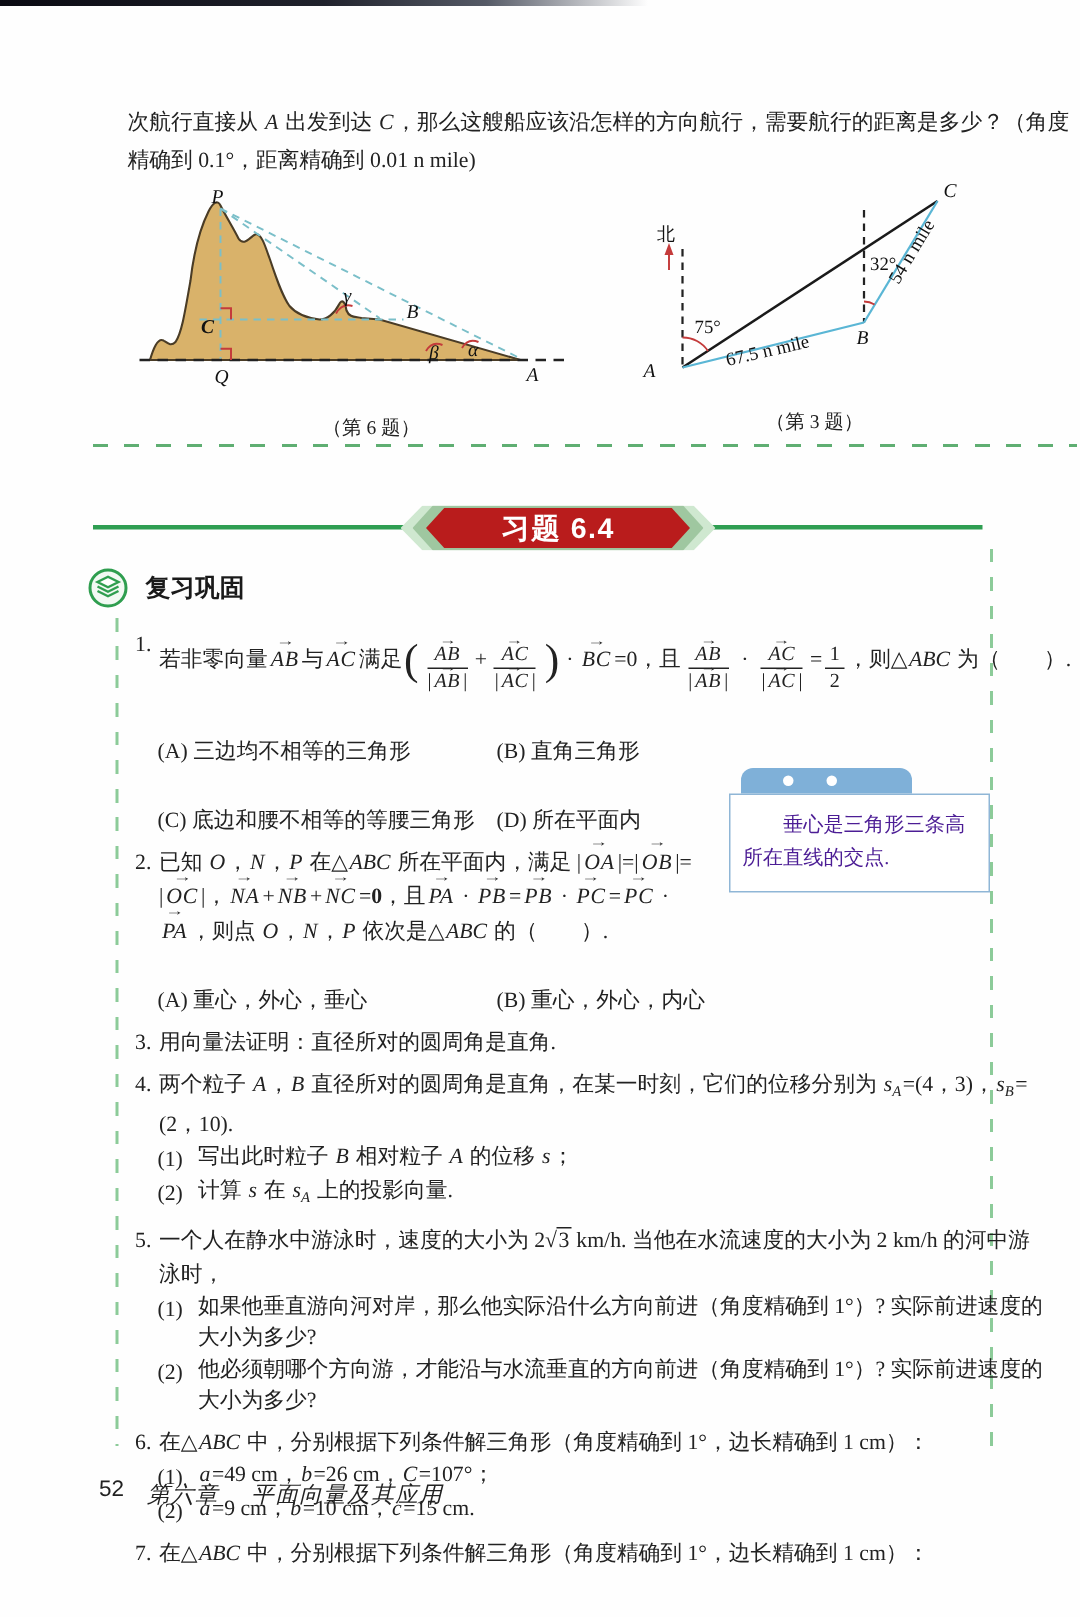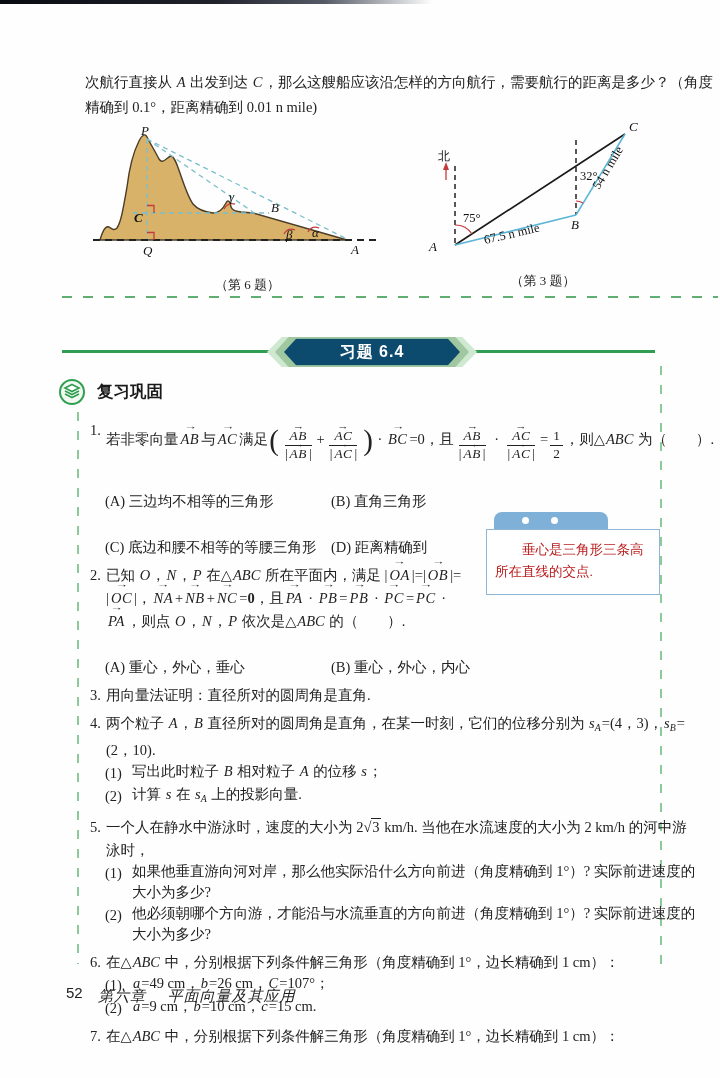--- a/index.html
+++ b/index.html
@@ -34,21 +34,21 @@
   
   .hdash{height:2px;background:repeating-linear-gradient(90deg,#5fae72 0 10px,rgba(0,0,0,0) 10px 21px);}
   .vdash{width:2px;background:repeating-linear-gradient(180deg,#8ccb99 0 9px,rgba(0,0,0,0) 9px 19px);}
   
   .banner-rule{left:62px;top:350px;width:593px;height:2.5px;background:#2f9e52;}
   .hex{position:absolute;top:50%;left:50%;transform:translate(-50%,-50%);
        clip-path:polygon(0 50%,7% 0,93% 0,100% 50%,93% 100%,7% 100%);}
   .banner-wrap{left:267px;top:337px;width:210px;height:30px;}
   .hex1{width:210px;height:30px;background:#cfe8d0;}
   .hex2{width:194px;height:30px;background:#9fc7a0;}
-  .hex3{width:176px;height:27px;background:#0c4a6e;color:#fff;font-size:16px;font-weight:bold;
+  .hex3{width:176px;height:27px;background:#b91c1c;color:#fff;font-size:19px;font-weight:bold;
         display:flex;align-items:center;justify-content:center;
         font-family:"Liberation Sans","DejaVu Sans",sans-serif;letter-spacing:1px;}
   
   .sec-head{left:97px;top:381px;font-size:16.5px;font-weight:bold;
             font-family:"Liberation Sans","DejaVu Sans",sans-serif;color:#1a1a1a;}
   
   #questions{left:90px;top:414px;width:566px;}
   .question{margin-bottom:5px;}
   .qline{display:block;white-space:nowrap;line-height:21px;font-size:14.5px;padding-top:2px;}
   .qline.first{display:flex;}
@@ -61,21 +61,21 @@
   .optcell:last-child{width:auto;}
   .subrow{display:flex;padding-left:15px;}
   .subnum{flex:none;width:27px;line-height:21px;font-size:14.5px;padding-top:2px;}
   .subbody{flex:1;}
   
   .notebox{left:486px;top:529px;width:172px;height:64px;background:#fff;
            border:1.2px solid #8fb6d6;z-index:5;}
   .notetab{left:494px;top:512px;width:114px;height:19px;background:#7fb0d8;
            border-radius:8px 8px 0 0;z-index:4;}
   .notetab .dot{position:absolute;top:5px;width:7px;height:7px;border-radius:50%;background:#fff;}
-  .note-line{font-size:13.5px;line-height:22px;color:#b91c1c;padding:0 8px;}
+  .note-line{font-size:13.5px;line-height:22px;color:#4c1d95;padding:0 8px;}
   .note-line.ind{text-indent:2em;}
   
   .foot-num{left:66px;top:984px;font-size:15px;font-family:"Liberation Sans","DejaVu Sans",sans-serif;}
   .foot-txt{left:98px;top:987px;font-size:15px;letter-spacing:1px;font-style:italic;}
   svg text{font-family:"Liberation Serif","DejaVu Serif",serif;}
 </style>
 </head>
 <body>
 
 <div class="abs top-edge"></div>
@@ -191,21 +191,21 @@
             <span class="num"><span class="tk">1</span></span>
             <span class="den"><span class="tk">2</span></span>
           </span><span class="tk">，则△</span><span class="it">ABC</span><span class="tk"> 为（　　）.</span></span>
       </div>
       <div class="optrow">
         <span class="optcell">(A) 三边均不相等的三角形</span>
         <span class="optcell">(B) 直角三角形</span>
       </div>
       <div class="optrow">
         <span class="optcell">(C) 底边和腰不相等的等腰三角形</span>
-        <span class="optcell">(D) 距离精确到</span>
+        <span class="optcell">(D) 所在平面内</span>
       </div>
     </div>
     <div class="question">
       <div class="qline first">
         <span class="qnum">2.</span>
         <span class="qfirst-body"><span class="tk">已知 </span><span class="it">O</span><span class="tk">，</span><span class="it">N</span><span class="tk">，</span><span class="it">P</span><span class="tk"> 在△</span><span class="it">ABC</span><span class="tk"> 所在平面内，满足 |</span><span class="vec"><span class="arr">→</span><span class="vl">OA</span></span><span class="tk">|=|</span><span class="vec"><span class="arr">→</span><span class="vl">OB</span></span><span class="tk">|=</span></span>
       </div>
       <div class="qline cont"><span class="tk">|</span><span class="vec"><span class="arr">→</span><span class="vl">OC</span></span><span class="tk">|，</span><span class="vec"><span class="arr">→</span><span class="vl">NA</span></span><span class="tk">+</span><span class="vec"><span class="arr">→</span><span class="vl">NB</span></span><span class="tk">+</span><span class="vec"><span class="arr">→</span><span class="vl">NC</span></span><span class="tk">=</span><span class="bd">0</span><span class="tk">，且</span><span class="vec"><span class="arr">→</span><span class="vl">PA</span></span><span class="tk"> · </span><span class="vec"><span class="arr">→</span><span class="vl">PB</span></span><span class="tk">=</span><span class="vec"><span class="arr">→</span><span class="vl">PB</span></span><span class="tk"> · </span><span class="vec"><span class="arr">→</span><span class="vl">PC</span></span><span class="tk">=</span><span class="vec"><span class="arr">→</span><span class="vl">PC</span></span><span class="tk"> · </span></div>
       <div class="qline cont"><span class="vec"><span class="arr">→</span><span class="vl">PA</span></span><span class="tk">，则点 </span><span class="it">O</span><span class="tk">，</span><span class="it">N</span><span class="tk">，</span><span class="it">P</span><span class="tk"> 依次是△</span><span class="it">ABC</span><span class="tk"> 的（　　）.</span></div>
       <div class="optrow">

